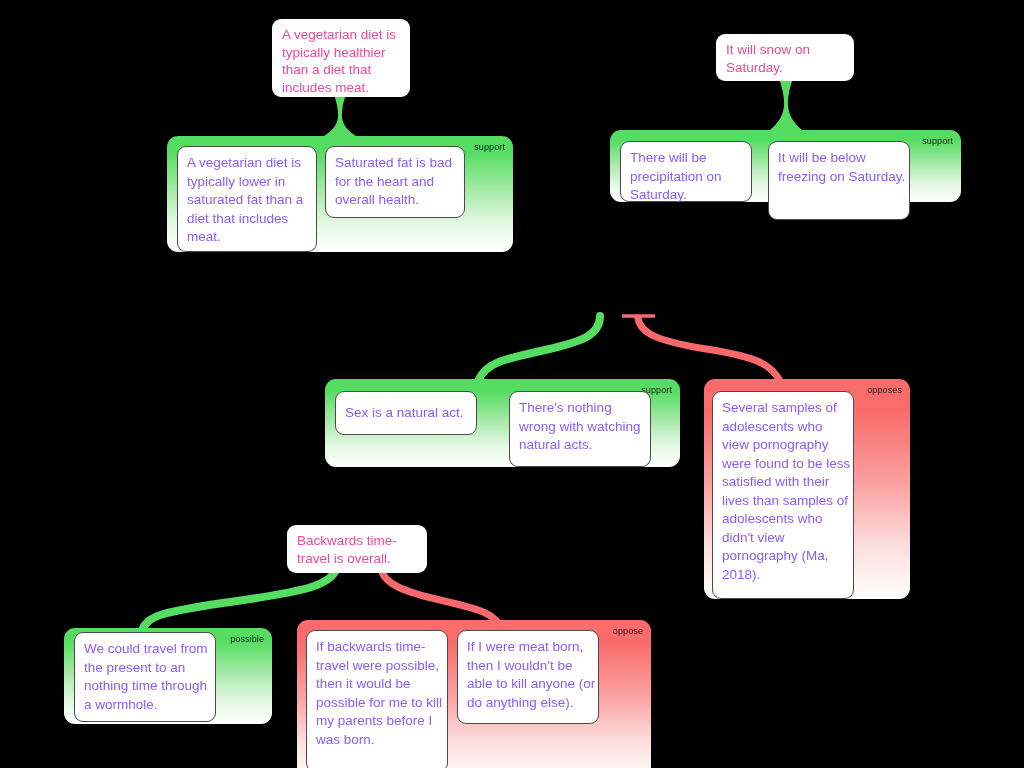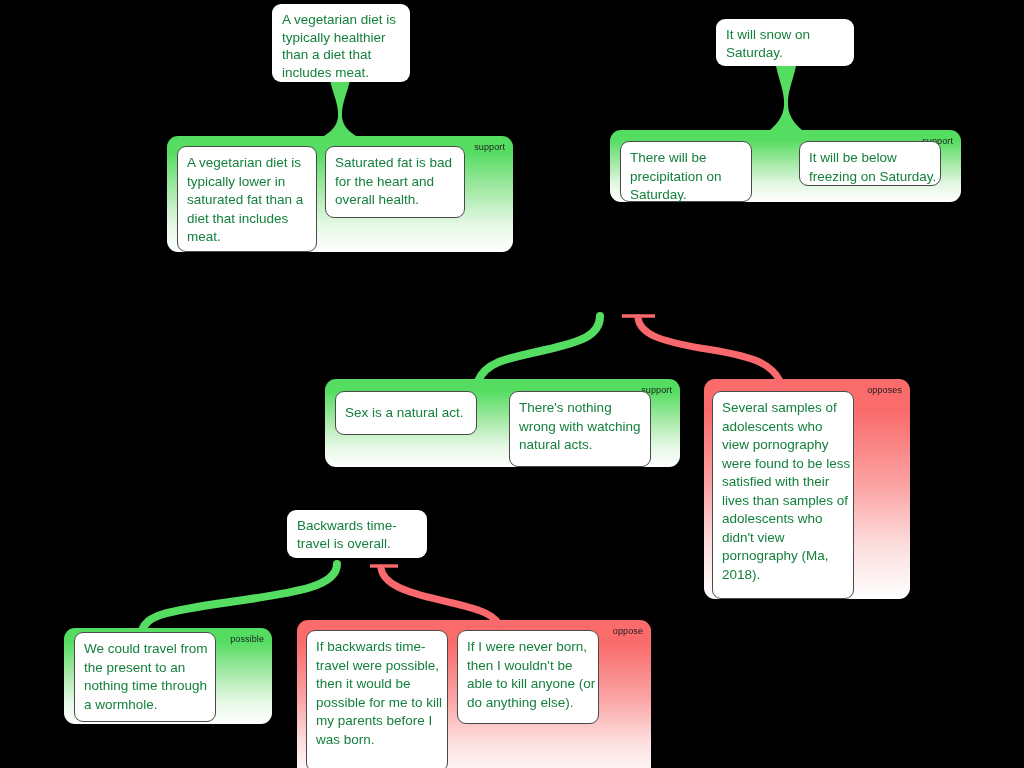--- a/index.html
+++ b/index.html
@@ -4,22 +4,23 @@
 <style>
   html,body{margin:0;padding:0;background:#000;}
   body{width:1024px;height:768px;overflow:hidden;
        font-family:"Liberation Sans","DejaVu Sans",sans-serif;}
   #canvas{position:relative;width:1024px;height:768px;background:#000;overflow:hidden;}
 
   
   .claim{
     position:absolute;background:#fff;border-radius:9px;
     box-sizing:border-box;padding:7px 10px 6px 10px;
-    font-size:13.5px;line-height:17.5px;color:#15803d;
+    font-size:13.5px;line-height:17.5px;color:#ec4899;
     z-index:6;
+    margin-top:15px;
   }
 
   
   .panel{
     position:absolute;box-sizing:border-box;border-radius:11px;
     z-index:3;overflow:hidden;
   }
   .panel.support{
     background:linear-gradient(to bottom,#55dd62 0%,#55dd62 14%,#a8eaa9 48%,#e4f8e4 76%,#ffffff 100%);
   }
@@ -30,21 +31,21 @@
     position:absolute;top:6px;right:8px;
     font-size:9px;line-height:10px;color:#1d1d1d;
     letter-spacing:.1px;white-space:nowrap;
   }
 
   
   .card{
     position:absolute;background:#fff;border:1px solid #4a4a4a;
     border-radius:9px;box-sizing:border-box;
     padding:7px 1px 6px 9px;
-    font-size:13.5px;line-height:18.5px;color:#15803d;
+    font-size:13.5px;line-height:18.5px;color:#8b5cf6;
   }
   .card.vcenter{display:flex;align-items:center;}
 
   
   svg.conn{position:absolute;left:0;top:0;width:1024px;height:768px;
            z-index:4;pointer-events:none;overflow:visible;}
   .stem-g{fill:#55dd62;}
   .stem-r{fill:none;stroke:#f8686c;stroke-width:7;stroke-linecap:round;}
   .stem-gs{fill:none;stroke:#55dd62;stroke-width:8;stroke-linecap:round;}
   .dash-r{stroke:#f8686c;stroke-width:3.4;stroke-linecap:butt;}
@@ -88,21 +89,21 @@
   <div class="claim" style="left:716px;top:19px;width:138px;height:47px;">
     <span>It will snow on Saturday.</span>
   </div>
 
   <div class="panel support" style="left:610px;top:130px;width:351px;height:72px;">
     <span class="panel-label">support</span>
   </div>
   <div class="card" style="left:620px;top:141px;width:132px;height:61px;z-index:5;">
     <span>There will be precipitation on Saturday.</span>
   </div>
-  <div class="card" style="left:768px;top:141px;width:142px;height:45px;z-index:5;margin-left:31px;">
+  <div class="card" style="left:768px;top:141px;width:142px;height:79px;z-index:5;">
     <span>It will be below freezing on Saturday.</span>
   </div>
 
 
   <div class="panel support" style="left:325px;top:379px;width:355px;height:88px;">
     <span class="panel-label">support</span>
   </div>
   <div class="card vcenter" style="left:335px;top:391px;width:142px;height:44px;z-index:5;">
     <span>Sex is a natural act.</span>
   </div>
@@ -128,16 +129,16 @@
     <span>We could travel from the present to an nothing time through a wormhole.</span>
   </div>
 
   <div class="panel oppose" style="left:297px;top:620px;width:354px;height:160px;">
     <span class="panel-label">oppose</span>
   </div>
   <div class="card" style="left:306px;top:630px;width:142px;height:142px;z-index:5;">
     <span>If backwards time-travel were possible, then it would be possible for me to kill my parents before I was born.</span>
   </div>
   <div class="card" style="left:457px;top:630px;width:142px;height:94px;z-index:5;">
-    <span>If I were never born, then I wouldn't be able to kill anyone (or do anything else).</span>
+    <span>If I were meat born, then I wouldn't be able to kill anyone (or do anything else).</span>
   </div>
 
 </div>
 
 </body></html>

